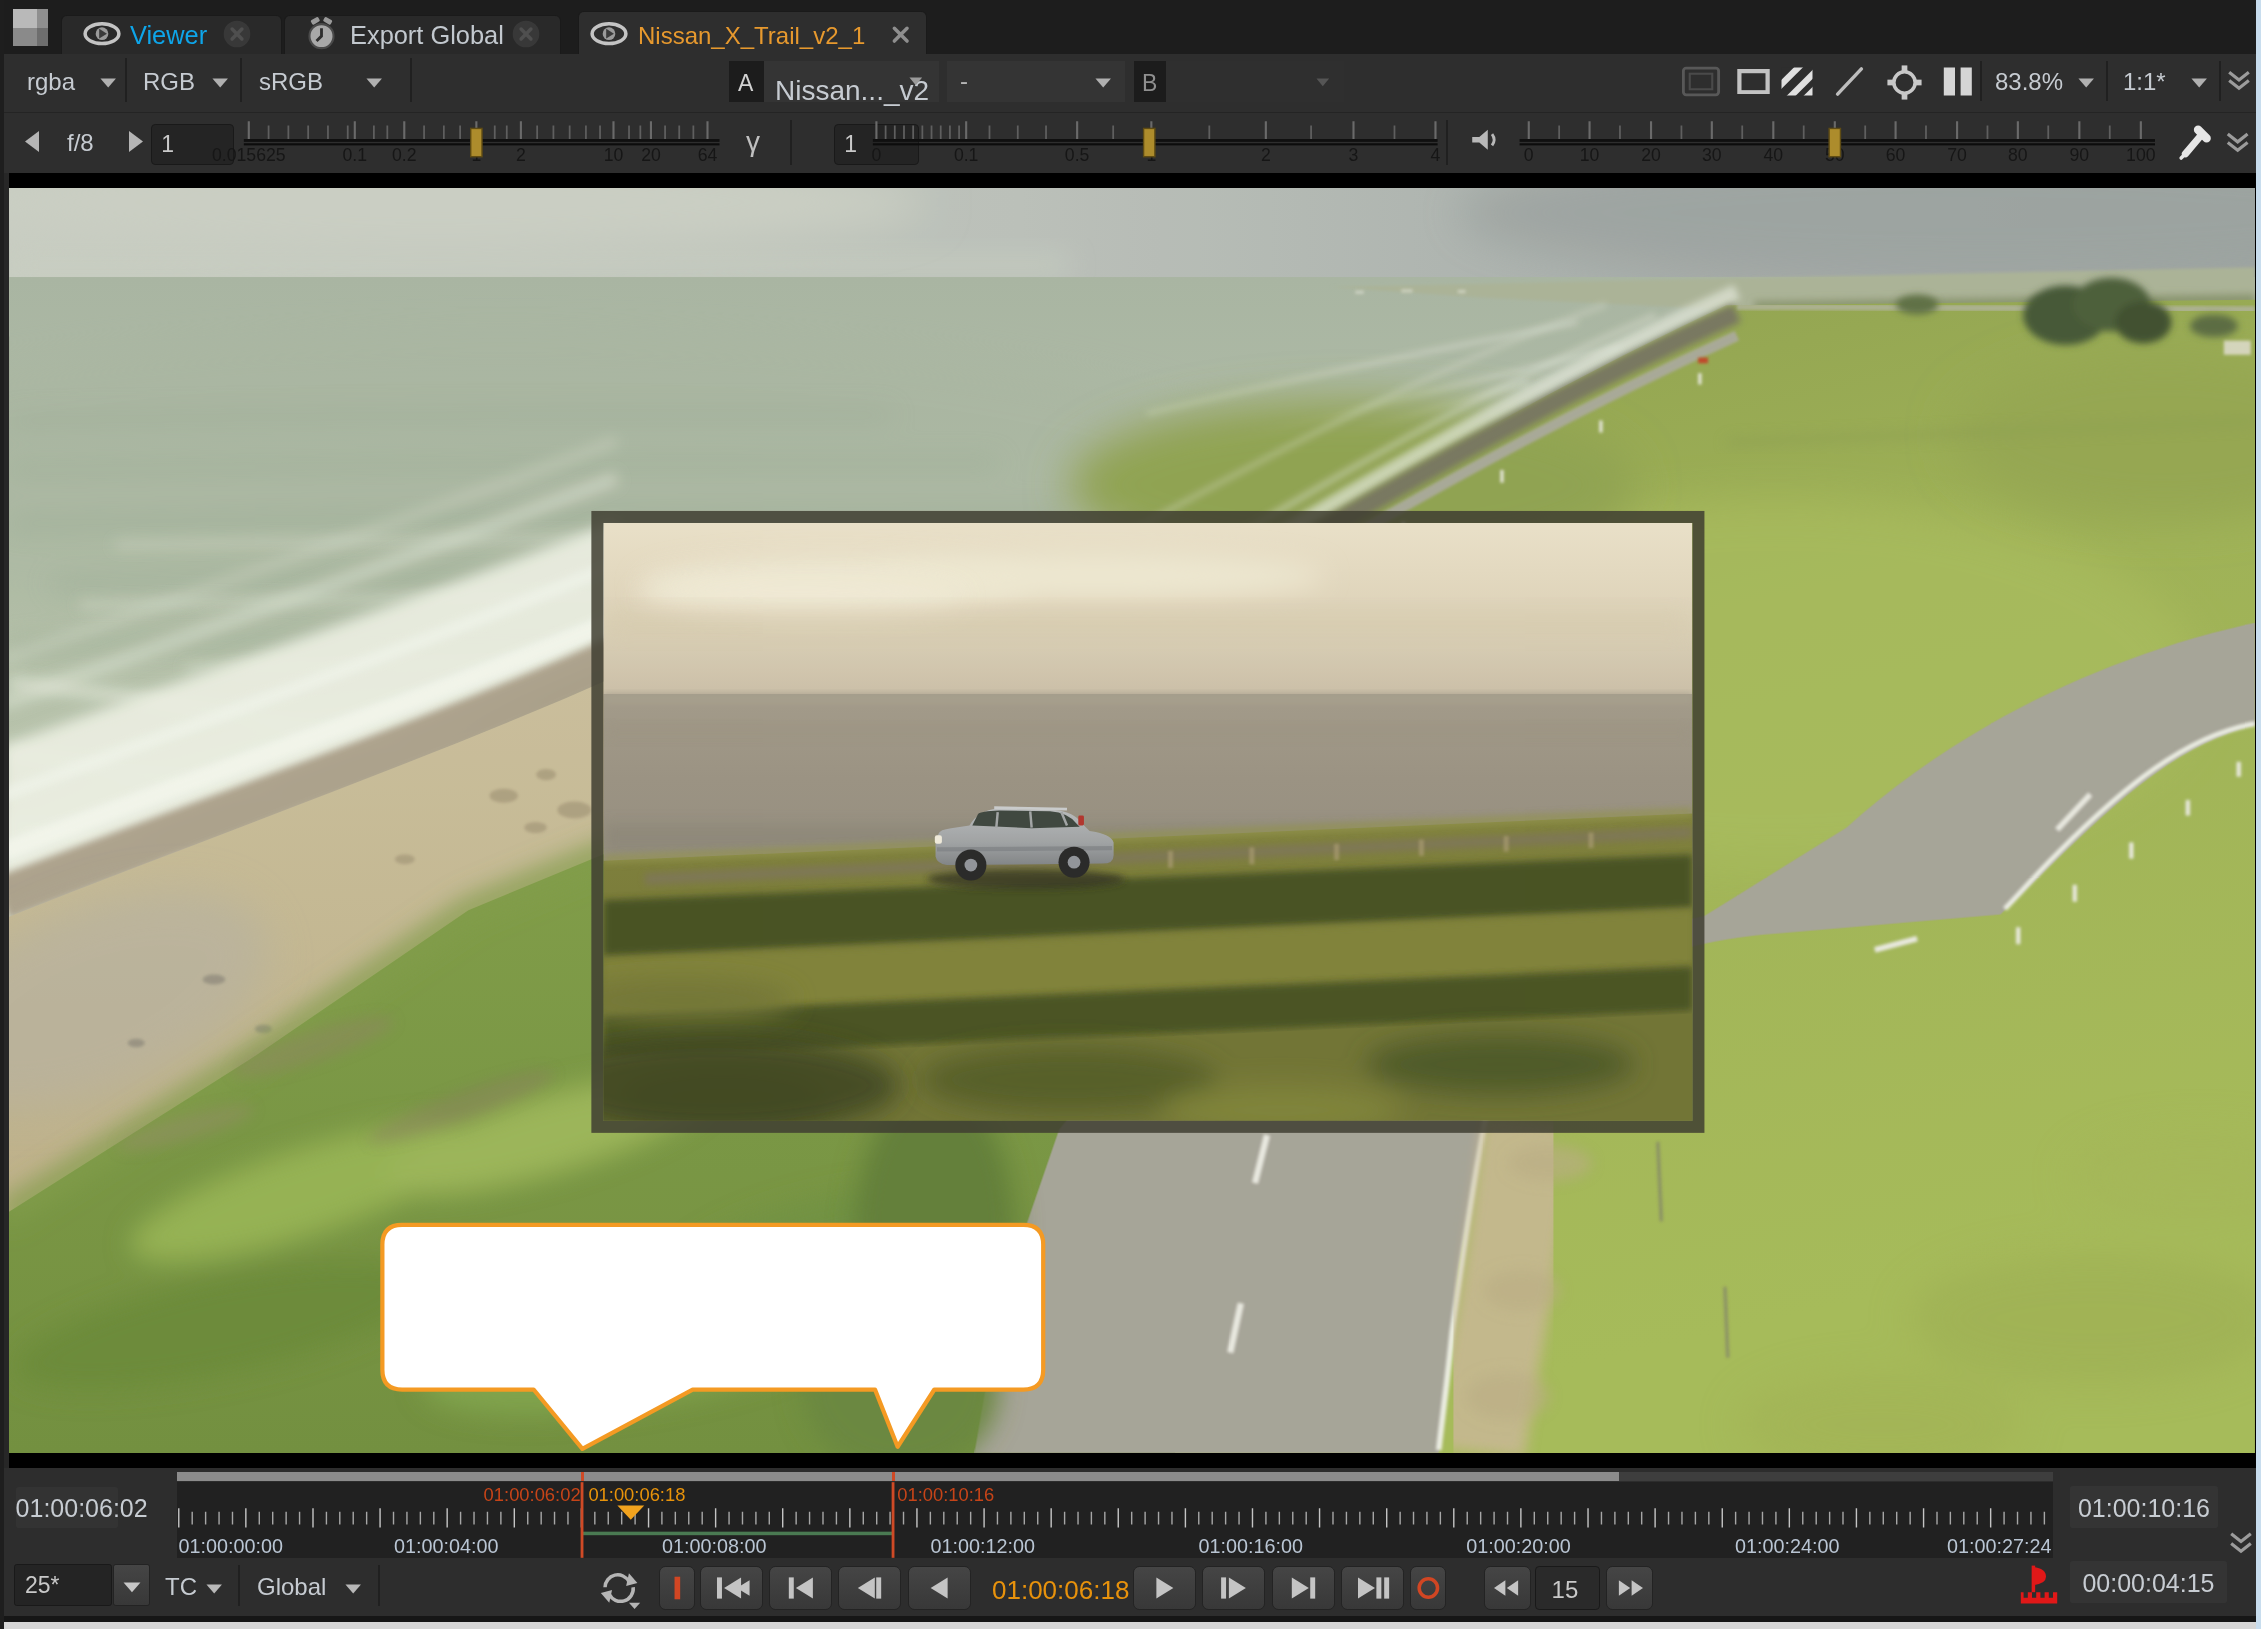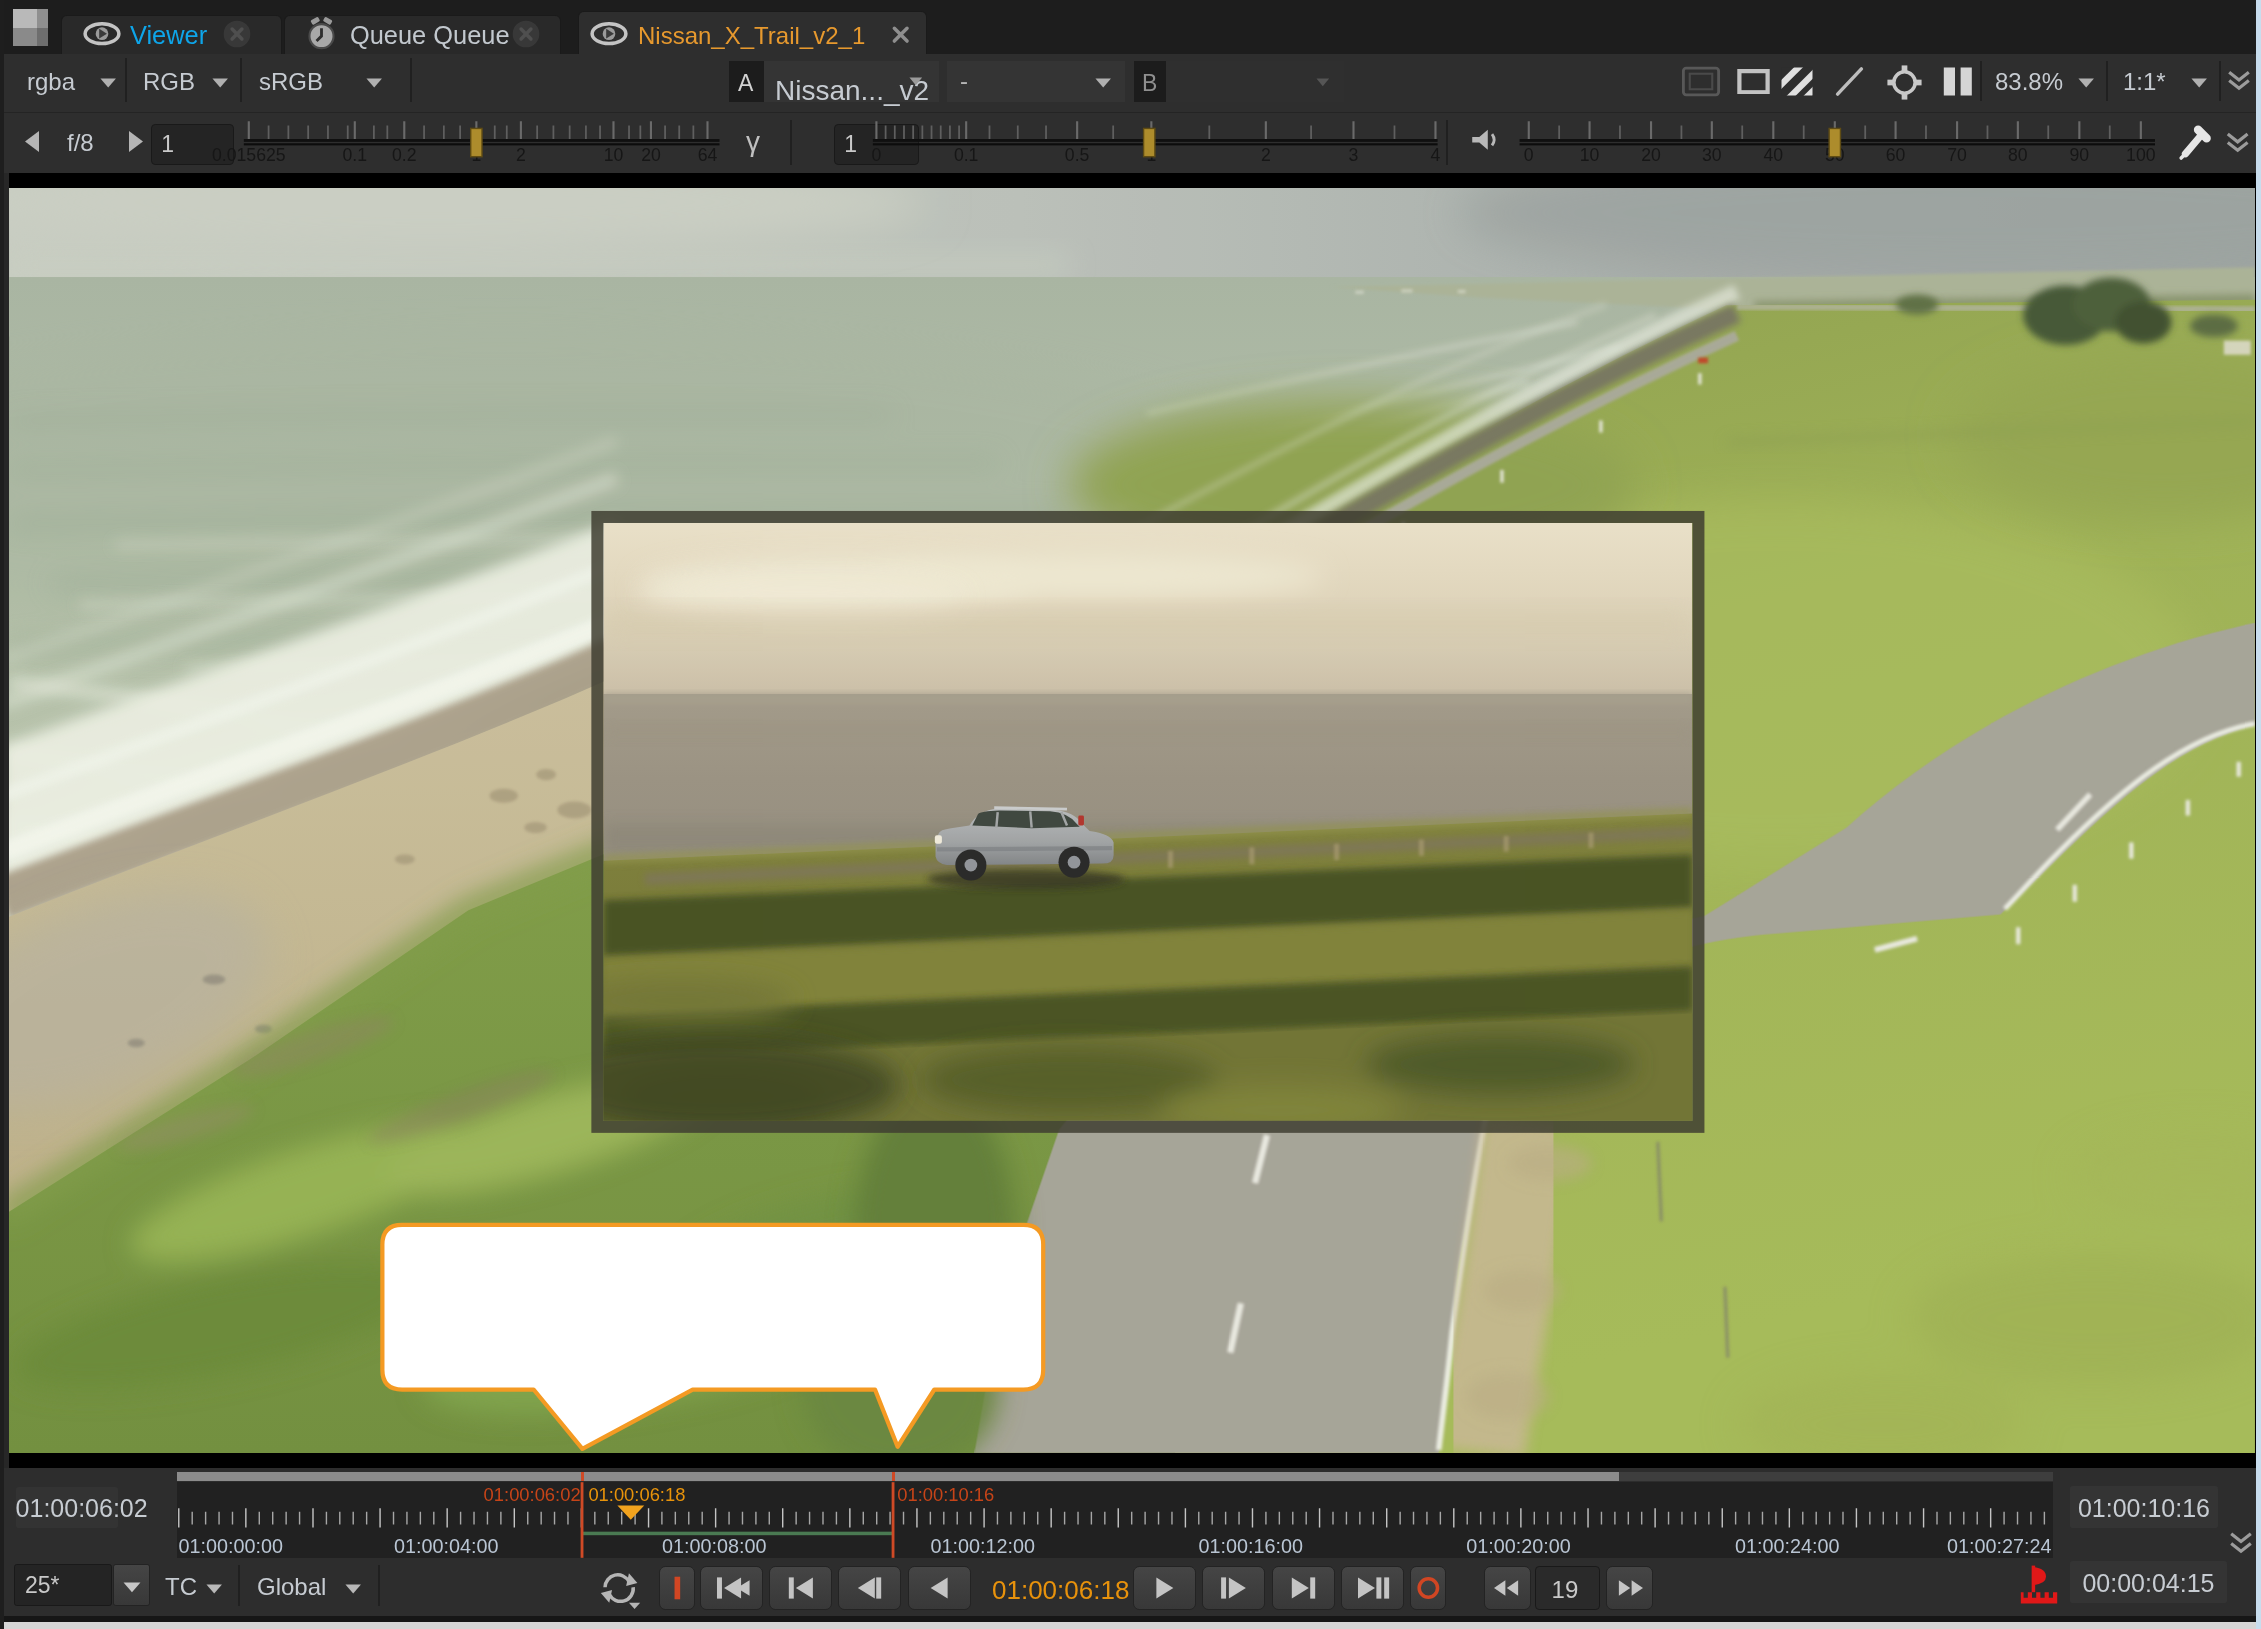--- a/index.html
+++ b/index.html
@@ -28,21 +28,21 @@
 <svg class="abs" style="left:223px;top:20px;opacity:0.55" width="28" height="28" viewBox="0 0 40 40">
 <circle cx="20" cy="20" r="19" fill="#464646"></circle>
       <path d="M13 13 L27 27 M27 13 L13 27" stroke="#6e6e6e" stroke-width="5" stroke-linecap="round"></path>
 </svg>
 <svg class="abs" style="left:305px;top:17px" width="33" height="34" viewBox="0 0 46 48">
 <rect x="8" y="2" width="12" height="7" rx="2" fill="#9a9a9a" transform="rotate(-30 14 5)"></rect>
 <rect x="26" y="2" width="12" height="7" rx="2" fill="#9a9a9a" transform="rotate(30 32 5)"></rect>
 <circle cx="23" cy="27" r="17" fill="#a8a8a8" stroke="#4a4a4a" stroke-width="3"></circle>
 <path d="M23 16 L23 27 L16 34" stroke="#2e2e2e" stroke-width="4" fill="none"></path>
 </svg>
-<div class="txt" style="left:350px;top:21px;font-size:25.4px;color:#c2c8ce">Queue Queue</div>
+<div class="txt" style="left:350px;top:21px;font-size:25.4px;color:#c2c8ce">Export Global</div>
 <svg class="abs" style="left:512px;top:20px;opacity:0.55" width="28" height="28" viewBox="0 0 40 40">
 <circle cx="20" cy="20" r="19" fill="#464646"></circle>
       <path d="M13 13 L27 27 M27 13 L13 27" stroke="#6e6e6e" stroke-width="5" stroke-linecap="round"></path>
 </svg>
 <svg class="abs" style="left:590px;top:21px" width="38" height="25.4" viewBox="0 0 54 36">
 <ellipse cx="27" cy="18" rx="24" ry="14" fill="none" stroke="#c4c4c4" stroke-width="5"></ellipse>
 <circle cx="27" cy="18" r="9" fill="#9a9a9a"></circle>
       <path d="M23 11 L34 18 L23 25 Z" fill="#3a3a3a"></path>
 </svg>
 <div class="txt" style="left:638px;top:22px;font-size:24px;color:#e7992e">Nissan_X_Trail_v2_1</div>
@@ -581,21 +581,21 @@
     </svg>
 <div class="btn" style="left:1410px;top:1566px;width:36px;height:44px"></div>
     <svg class="abs" style="left:1410px;top:1566px" width="36" height="44" viewBox="0 0 51 62">
       <circle cx="26" cy="31" r="13" fill="none" stroke="#d14623" stroke-width="5"></circle>
     </svg>
 <div class="btn" style="left:1484px;top:1566px;width:47px;height:44px"></div>
     <svg class="abs" style="left:1484px;top:1566px" width="47" height="44" viewBox="0 0 66 62">
       <polygon points="30,20 30,42 14,31" fill="#c4c4c4"></polygon>
       <polygon points="48,20 48,42 32,31" fill="#c4c4c4"></polygon>
     </svg>
-<div class="ibox" style="left:1535px;top:1566px;width:65px;height:44px;font-size:24px;padding:8.5px 0 0 15.6px;background:#2a2a2a">19</div>
+<div class="ibox" style="left:1535px;top:1566px;width:65px;height:44px;font-size:24px;padding:8.5px 0 0 15.6px;background:#2a2a2a">15</div>
 <div class="btn" style="left:1606px;top:1566px;width:47px;height:44px"></div>
     <svg class="abs" style="left:1606px;top:1566px" width="47" height="44" viewBox="0 0 66 62">
       <polygon points="18,20 18,42 34,31" fill="#c4c4c4"></polygon>
       <polygon points="36,20 36,42 52,31" fill="#c4c4c4"></polygon>
     </svg>
 <div class="abs" style="left:0;top:1616px;width:2261px;height:5.7px;background:#161616"></div>
 <div class="abs" style="left:0;top:1622px;width:2261px;height:7.8px;background:#d6d6d6"></div>
 <div class="abs" style="left:2256px;top:0;width:5.7px;height:1629px;background:#c8ddee"></div>
 <div class="abs" style="left:0;top:0;width:4.2px;height:1629px;background:#1e1e1e"></div>
 </div>

